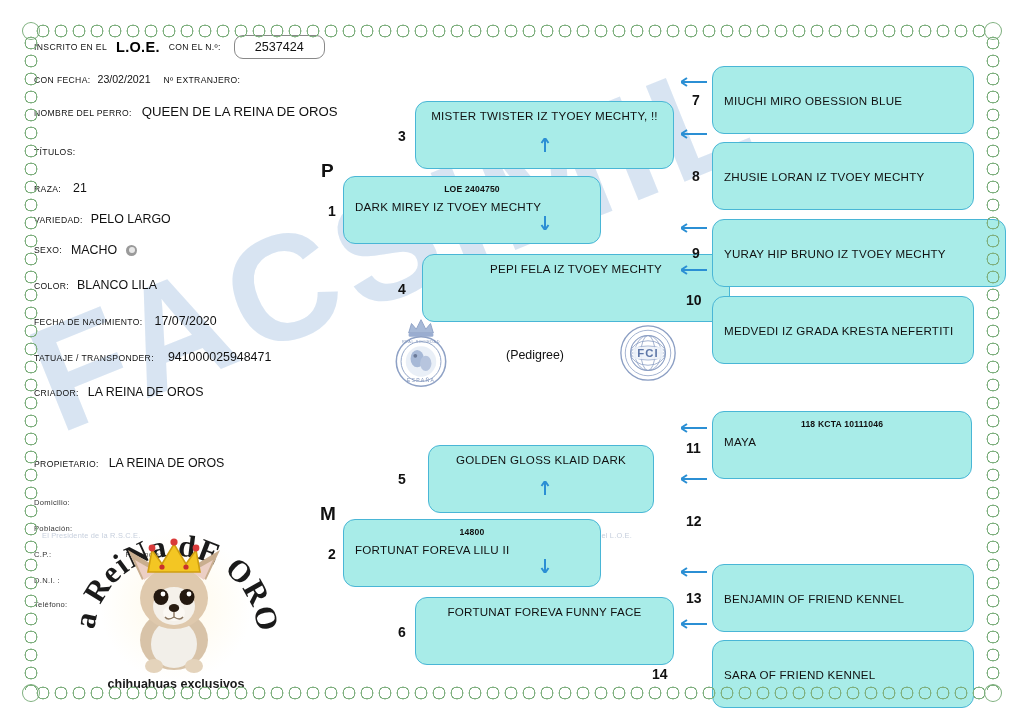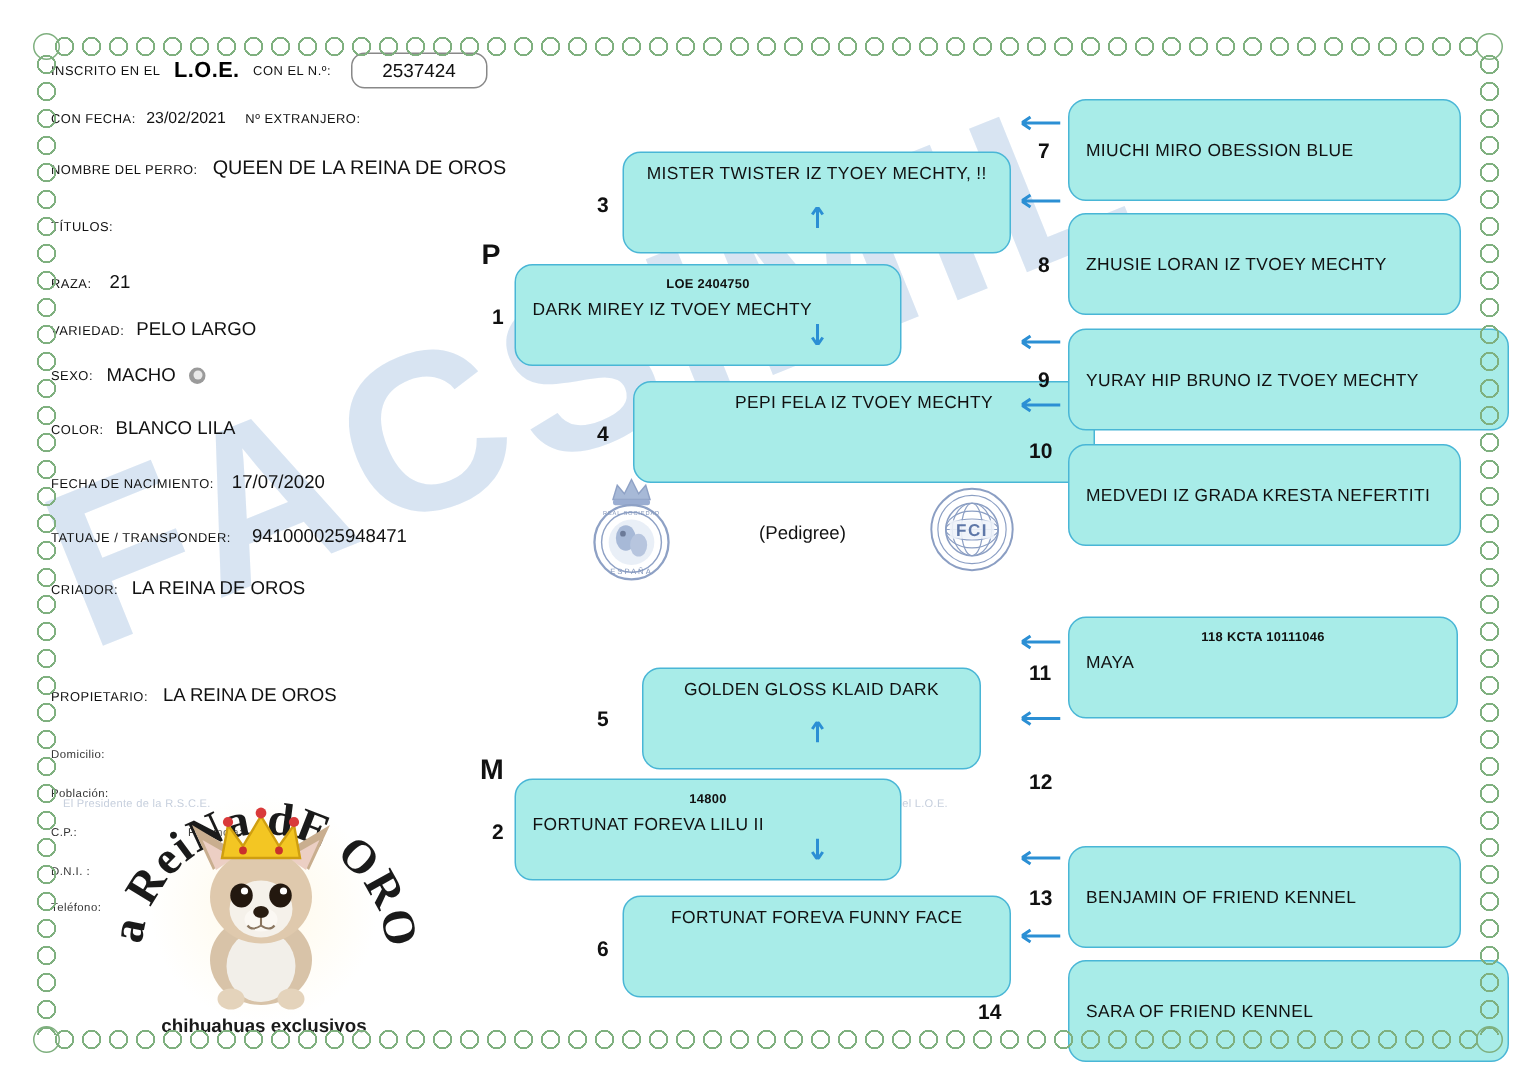--- a/index.html
+++ b/index.html
@@ -516,21 +516,21 @@
     </svg>
 
     <div class="pbox left-name" style="left:712px;top:538px;width:262px;height:68px">
       <div class="pname" style="padding-top:20px">BENJAMIN OF FRIEND KENNEL</div>
     </div>
     <div class="idxnum" style="left:686px;top:590px">13</div>
     <svg class="arrow-left" style="left:681px;top:566px;width:26px;height:12px" viewBox="0 0 26 12">
       <path d="M26,6 L0,6 M0,6 L6,2 M0,6 L6,10" stroke="#2b8fd4" stroke-width="2" fill="none"></path>
     </svg>
 
-    <div class="pbox left-name" style="left:712px;top:614px;width:294px;height:68px">
+    <div class="pbox left-name" style="left:712px;top:614px;width:262px;height:68px">
       <div class="pname" style="padding-top:20px">SARA OF FRIEND KENNEL</div>
     </div>
     <div class="idxnum" style="left:652px;top:666px">14</div>
     <svg class="arrow-left" style="left:681px;top:618px;width:26px;height:12px" viewBox="0 0 26 12">
       <path d="M26,6 L0,6 M0,6 L6,2 M0,6 L6,10" stroke="#2b8fd4" stroke-width="2" fill="none"></path>
     </svg>
 
   </div>
 </div>
 

